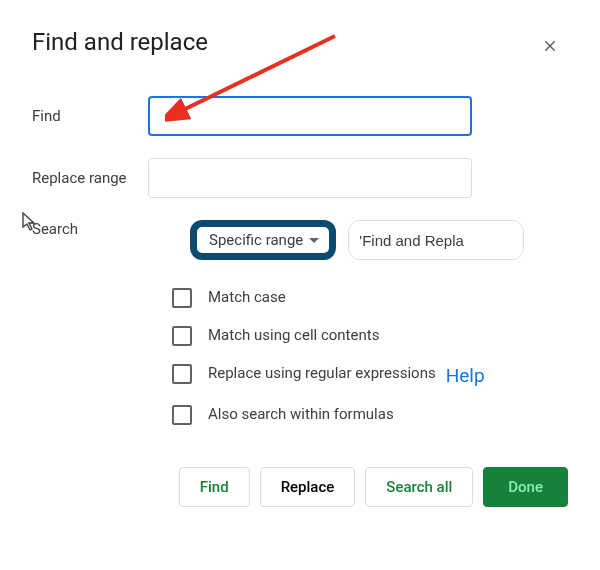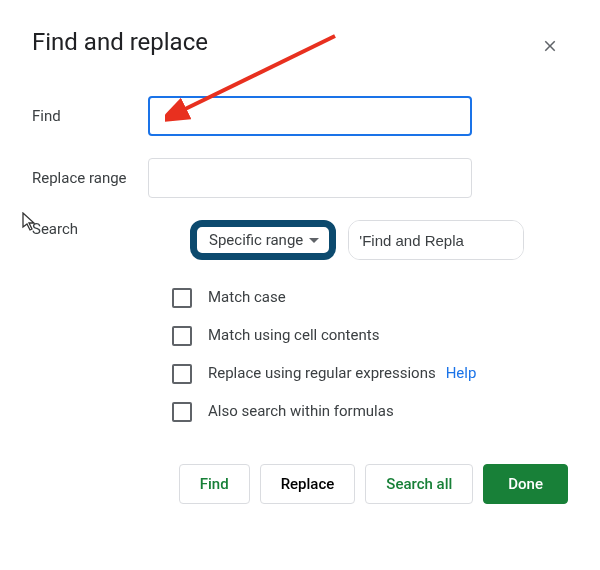--- a/index.html
+++ b/index.html
@@ -122,21 +122,21 @@
       flex-shrink: 0;
     }
     .checkbox-label {
       font-size: 15px;
       color: #3c4043;
     }
     .help-link {
       color: #1a73e8;
       margin-left: 10px;
       cursor: pointer;
-      font-size: 15px;
+      font-size: 19px;
     }
     .footer {
       display: flex;
       justify-content: flex-end;
       gap: 10px;
       margin-left: 116px;
     }
     .btn {
       height: 40px;
       padding: 0 20px;
@@ -150,21 +150,21 @@
       border: 1px solid #dadce0;
       background: #fff;
       color: #188038;
     }
     .btn.disabled {
       color: #000000;
       cursor: default;
     }
     .btn.primary {
       background: #188038;
-      color: #ffffff;
+      color: #86efac;
       border-color: #188038;
       padding: 0 24px;
     }
     .arrow-annotation {
       position: absolute;
       left: 165px;
       top: 30px;
       pointer-events: none;
     }
     .cursor-annotation {

